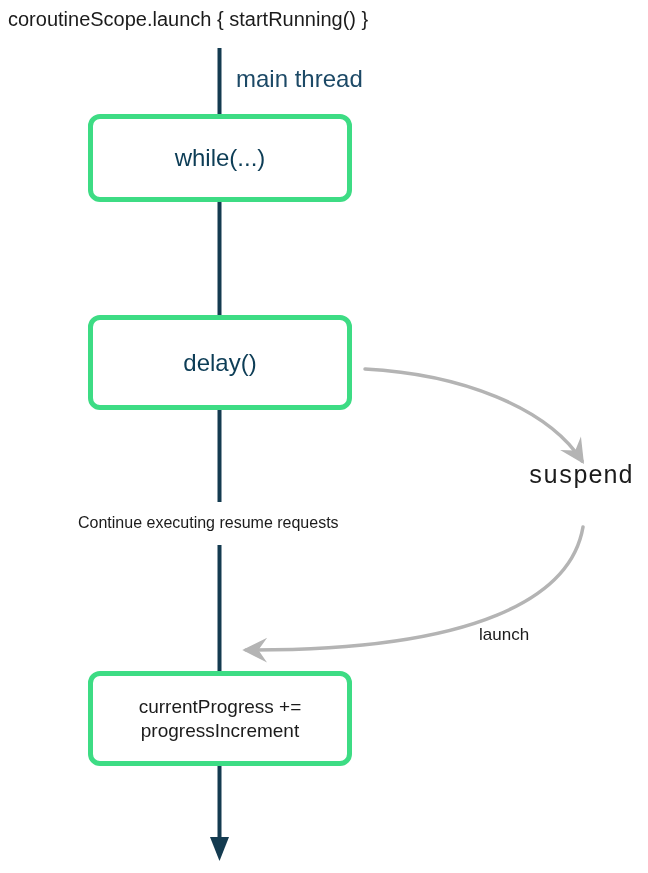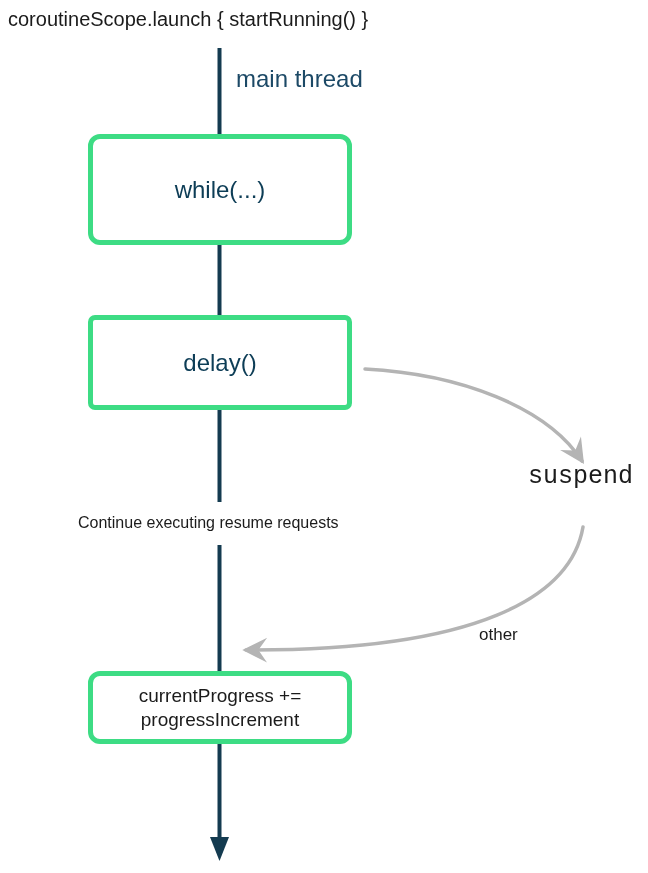--- a/index.html
+++ b/index.html
@@ -31,23 +31,23 @@
     width: 264px;
     box-sizing: border-box;
     background: #ffffff;
     border: 5px solid var(--green);
     border-radius: 12px;
     display: flex;
     align-items: center;
     justify-content: center;
     text-align: center;
   }
-  .box-while   { top: 134px; height: 111px; }
-  .box-delay   { top: 315px; height: 95px; border-radius: 7px; }
-  .box-progress{ top: 671px; height: 73px; }
+  .box-while   { top: 114px; height: 88px; }
+  .box-delay   { top: 315px; height: 95px; }
+  .box-progress{ top: 671px; height: 95px; }
 
   .box-label-navy {
     font-size: 24px;
     color: var(--navy-text);
   }
   .box-label-black {
     font-size: 19px;
     line-height: 1.25;
     color: var(--text-black);
     padding: 0 22px;
@@ -122,15 +122,15 @@
   </div>
 
   <div class="abs flow-box box-progress">
     <span class="box-label-black">currentProgress += progressIncrement</span>
   </div>
 
   <div class="abs continue-label">Continue executing resume requests</div>
 
   <div class="abs suspend-label">suspend</div>
 
-  <div class="abs resume-label">other</div>
+  <div class="abs resume-label">launch</div>
 
 </div>
 
 </body></html>

